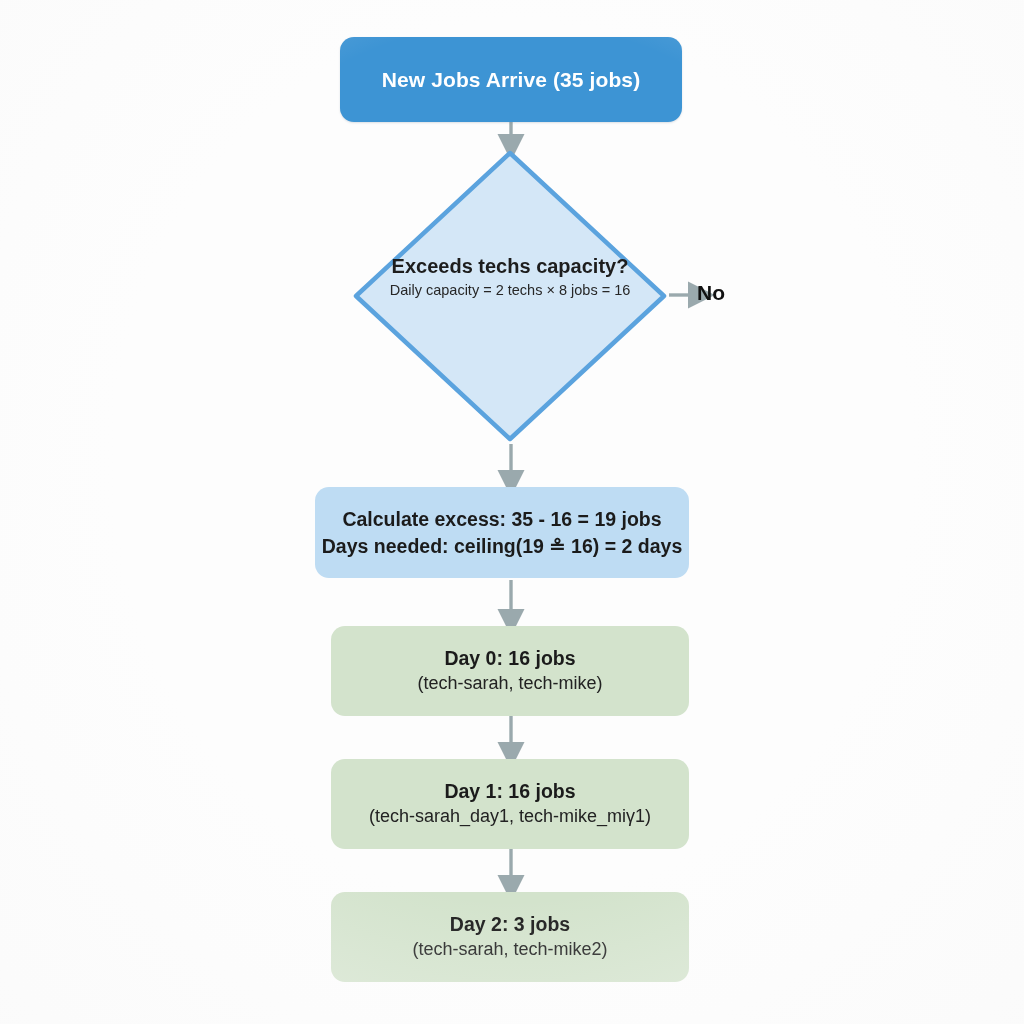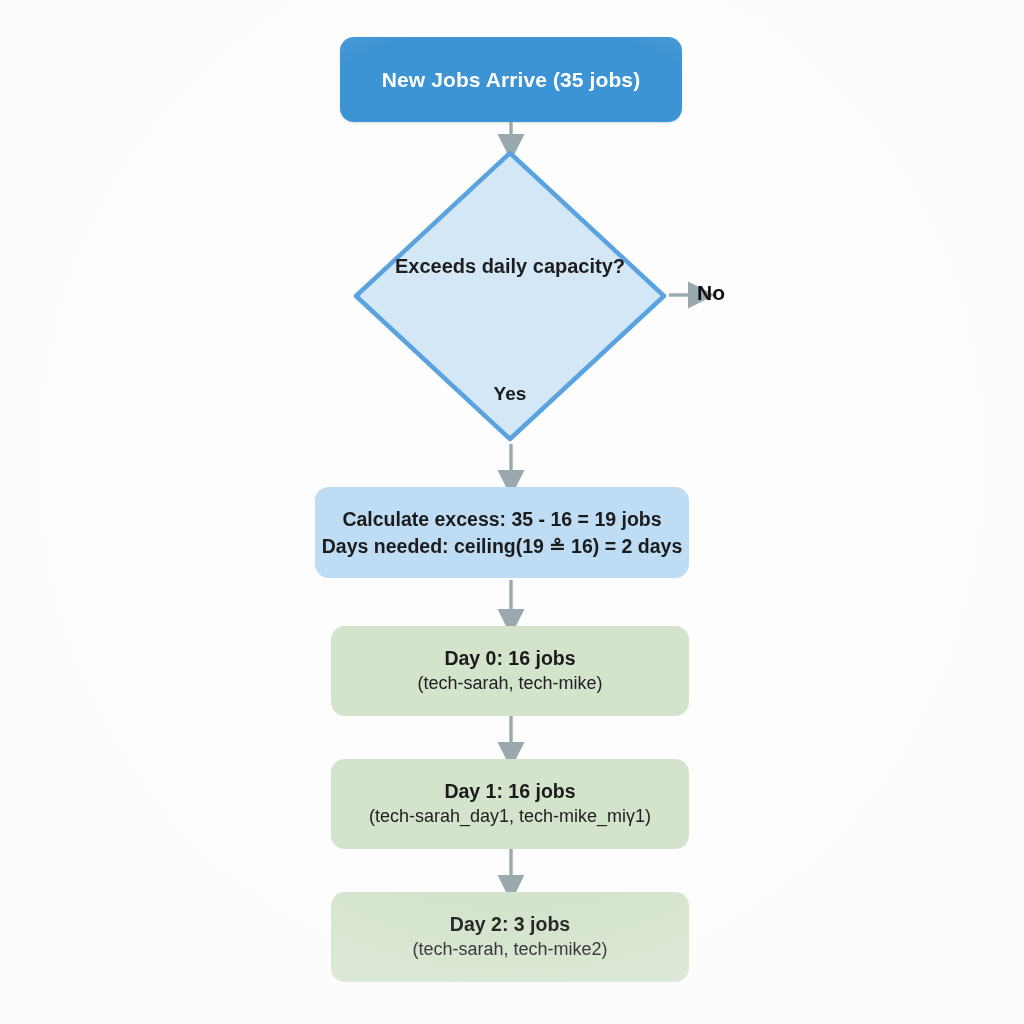--- a/index.html
+++ b/index.html
@@ -189,24 +189,24 @@
 
   <div class="node decision-wrap">
     <div class="decision-shape">
       <svg viewBox="0 0 316 294" width="316" height="294">
         <polygon points="158,4 312,147 158,290 4,147" fill="#d4e7f7" stroke="#5ba3de" stroke-width="4.5" stroke-linejoin="round"></polygon>
       </svg>
     </div>
   </div>
 
   <div class="decision-text" style="position:absolute; left:352px; top:255px; width:316px;">
-    <div class="decision-title">Exceeds daily capacity?</div>
-  </div>
-
-  <div class="yes-label" style="left:352px; width:316px; top:383px;">Yes</div>
+    <div class="decision-title">Exceeds techs capacity?</div>
+    <div class="decision-sub">Daily capacity = 2 techs × 8 jobs = 16</div>
+  </div>
+
 
   <div class="no-label">No</div>
 
   <div class="node calc-node">
     <div class="calc-line">Calculate excess: 35 - 16 = 19 jobs</div>
     <div class="calc-line">Days needed: ceiling(19 ≗ 16) = 2 days</div>
   </div>
 
   <div class="node day-node day-0">
     <div class="day-title">Day 0: 16 jobs</div>

